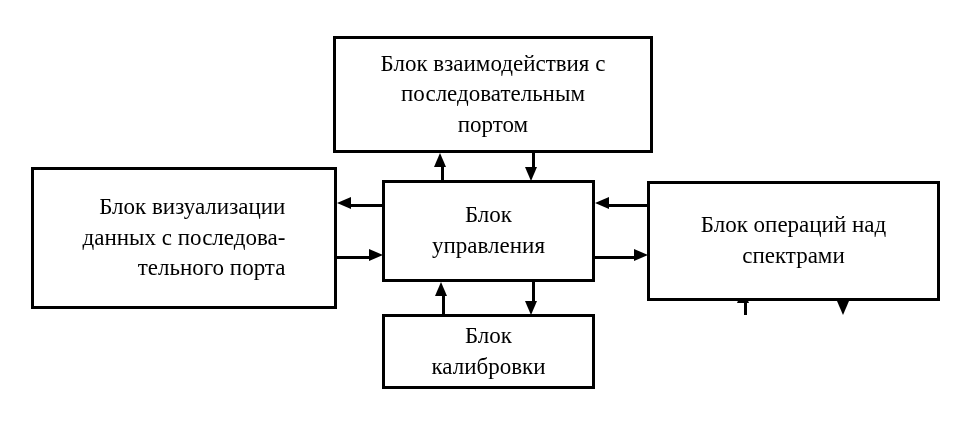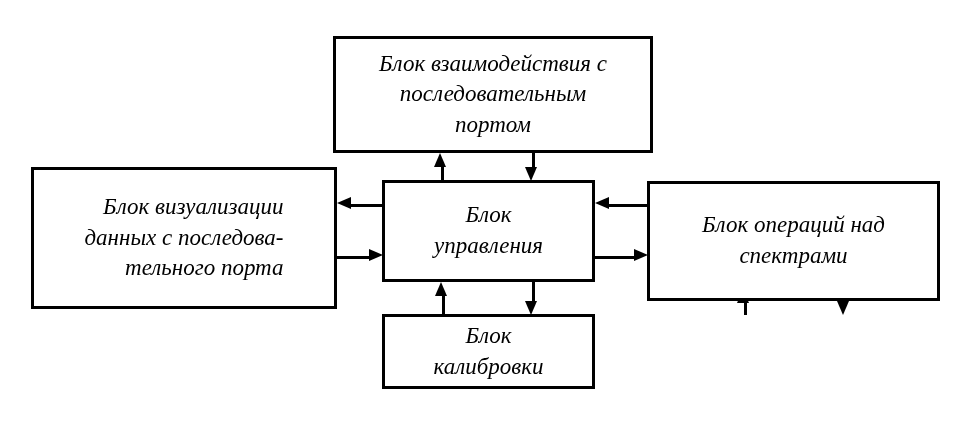--- a/index.html
+++ b/index.html
@@ -23,21 +23,20 @@
     display: flex;
     align-items: center;
     justify-content: center;
     text-align: center;
     color: #000000;
     font-size: 23px;
     line-height: 1.33;
     padding: 2px 8px;
     white-space: pre-line;
     z-index: 2;
-    font-style: italic;
   }
   
   #block-serial-port      { left: 333px; top: 36px;  width: 320px; height: 117px; }
   #block-visualization    { left: 31px;  top: 167px; width: 306px; height: 142px; text-align: right; }
   #block-control          { left: 382px; top: 180px; width: 213px; height: 102px; }
   #block-spectra-ops      { left: 647px; top: 169px; width: 293px; height: 120px; margin-top: 12px; }
   #block-calibration      { left: 382px; top: 314px; width: 213px; height: 75px;  }
   #block-spectra-view     { left: 647px; top: 314px; width: 293px; height: 99px;  }
 
   

